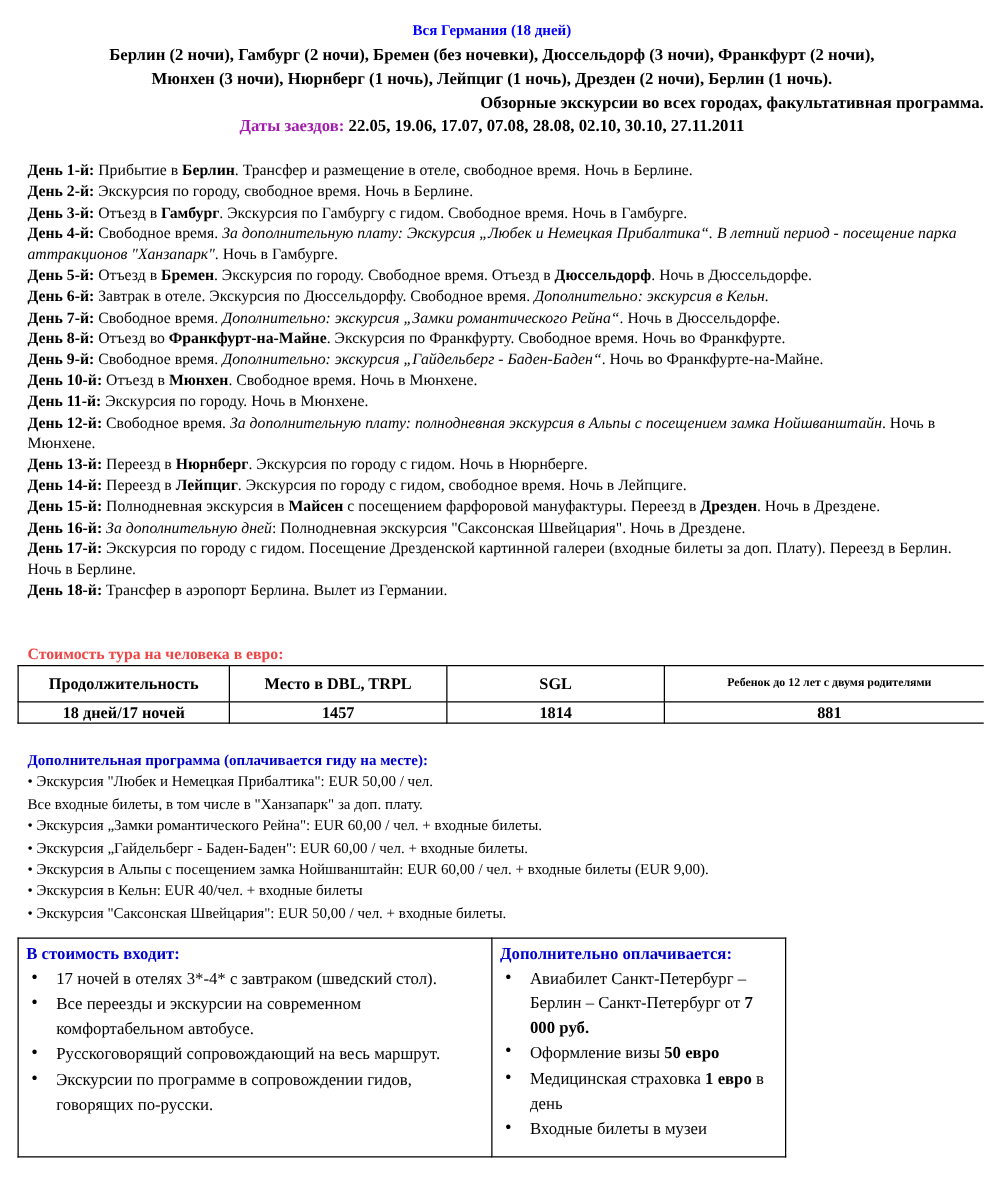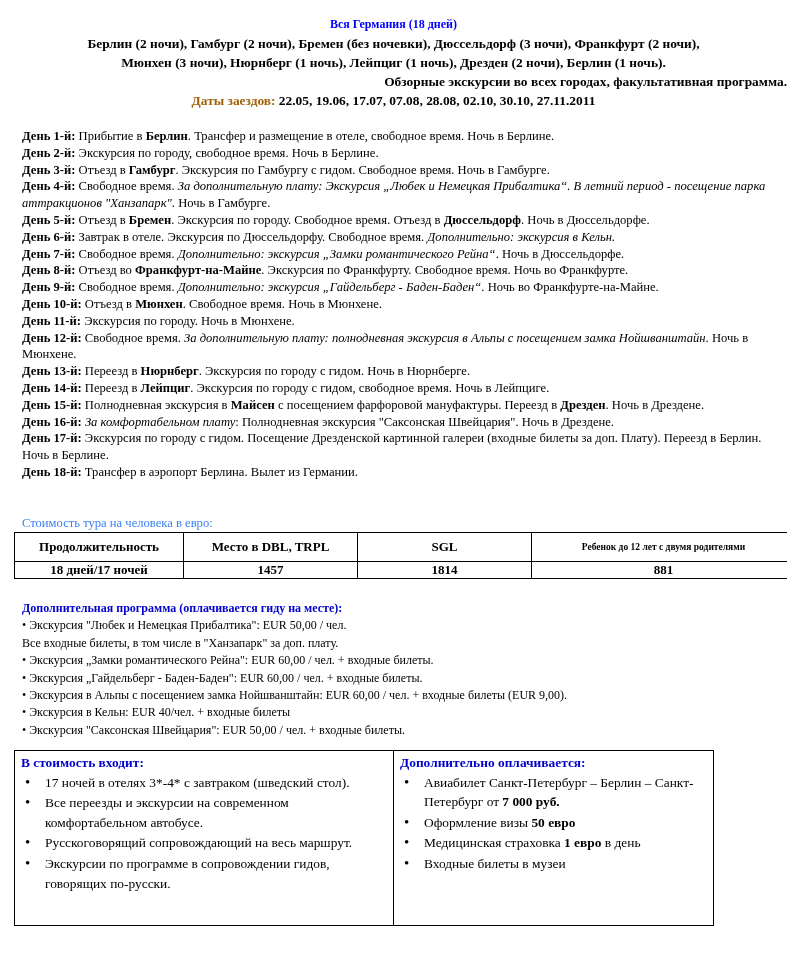--- a/index.html
+++ b/index.html
@@ -6,38 +6,38 @@
   body {
     width: 787px; height: 961px; position: relative; overflow: hidden;
     font-family: "Liberation Serif", "DejaVu Serif", serif;
     color: #000;
   }
   .header { position: absolute; left: 0; top: 14px; width: 787px; text-align: center; }
   .title { color: #0000ff; font-weight: bold; font-size: 12px; line-height: 20px; }
   .route { font-weight: bold; font-size: 13.4px; line-height: 19px; }
   .subnote { font-weight: bold; font-size: 13.4px; line-height: 19px; text-align: right; }
   .dates { font-weight: bold; font-size: 13.4px; line-height: 19px; }
-  .blue { color: #a16207; }
+  .blue { color: #a21caf; }
 
   .days { position: absolute; left: 22px; top: 128px; width: 750px; font-size: 12.6px; line-height: 16.8px; }
   .day { margin: 0; }
   .day b { font-weight: bold; }
   .day i { font-style: italic; }
 
-  .price-title { position: absolute; left: 22px; top: 516px; color: #3b82f6; font-weight: normal; font-size: 12.6px; }
+  .price-title { position: absolute; left: 22px; top: 516px; color: #ef4444; font-weight: bold; font-size: 12.6px; }
   table.price { position: absolute; left: 14px; top: 532px; border-collapse: collapse; width: 782px; }
   table.price td { border: 1px solid #000; text-align: center; font-size: 13px; padding: 0 4px; }
   table.price tr.hdr td { height: 28px; font-weight: bold; }
   table.price tr.val td { height: 16px; font-weight: bold; }
   table.price td.small { font-size: 9.5px; line-height: 11px; }
 
   .extra { position: absolute; left: 22px; top: 600px; font-size: 12px; line-height: 17.4px; }
   .extra-title { color: #0000cc; font-weight: bold; }
 
-  table.incl { position: absolute; left: 14px; top: 750px; width: 700px; border-collapse: collapse; }
+  table.incl { position: absolute; left: 14px; top: 750px; width: 615px; border-collapse: collapse; }
   table.incl td { border: 1px solid #000; vertical-align: top; padding: 2px 6px 4px 6px; font-size: 13.4px; line-height: 19.6px; }
   .incl-title { color: #0000cc; font-weight: bold; }
   ul.bul { margin: 0; padding: 0; list-style: none; }
   ul.bul li { position: relative; padding-left: 24px; margin-bottom: 1px; }
   ul.bul li::before { content: "\2022"; position: absolute; left: 4px; top: 0; font-size: 15px; }
 </style>
 </head>
 <body>
 
 <div class="header">
@@ -59,21 +59,21 @@
     <p class="day"><b>День 6-й:</b><span> Завтрак в отеле. Экскурсия по Дюссельдорфу. Свободное время. </span><i>Дополнительно: экскурсия в Кельн.</i></p>
     <p class="day"><b>День 7-й:</b><span> Свободное время. </span><i>Дополнительно: экскурсия „Замки романтического Рейна“</i><span>. Ночь в Дюссельдорфе.</span></p>
     <p class="day"><b>День 8-й:</b><span> Отъезд во </span><b>Франкфурт-на-Майне</b><span>. Экскурсия по Франкфурту. Свободное время. Ночь во Франкфурте.</span></p>
     <p class="day"><b>День 9-й:</b><span> Свободное время. </span><i>Дополнительно: экскурсия „Гайдельберг - Баден-Баден“</i><span>. Ночь во Франкфурте-на-Майне.</span></p>
     <p class="day"><b>День 10-й:</b><span> Отъезд в </span><b>Мюнхен</b><span>. Свободное время. Ночь в Мюнхене.</span></p>
     <p class="day"><b>День 11-й:</b><span> Экскурсия по городу. Ночь в Мюнхене.</span></p>
     <p class="day"><b>День 12-й:</b><span> Свободное время. </span><i>За дополнительную плату: полнодневная экскурсия в Альпы с посещением замка Нойшванштайн</i><span>. Ночь в Мюнхене.</span></p>
     <p class="day"><b>День 13-й:</b><span> Переезд в </span><b>Нюрнберг</b><span>. Экскурсия по городу с гидом. Ночь в Нюрнберге.</span></p>
     <p class="day"><b>День 14-й:</b><span> Переезд в </span><b>Лейпциг</b><span>. Экскурсия по городу с гидом, свободное время. Ночь в Лейпциге.</span></p>
     <p class="day"><b>День 15-й:</b><span> Полнодневная экскурсия в </span><b>Майсен</b><span> с посещением фарфоровой мануфактуры. Переезд в </span><b>Дрезден</b><span>. Ночь в Дрездене.</span></p>
-    <p class="day"><b>День 16-й:</b><span> </span><i>За комфортабельном плату</i><span>: Полнодневная экскурсия "Саксонская Швейцария". Ночь в Дрездене.</span></p>
+    <p class="day"><b>День 16-й:</b><span> </span><i>За дополнительную дней</i><span>: Полнодневная экскурсия "Саксонская Швейцария". Ночь в Дрездене.</span></p>
     <p class="day"><b>День 17-й:</b><span> Экскурсия по городу с гидом. Посещение Дрезденской картинной галереи (входные билеты за доп. Плату). Переезд в Берлин. Ночь в Берлине.</span></p>
     <p class="day"><b>День 18-й:</b><span> Трансфер в аэропорт Берлина. Вылет из Германии.</span></p>
   </div>
 
 <div class="price-title">Стоимость тура на человека в евро:</div>
 <table class="price">
   <tbody>
       <tr class="hdr">
     <td style="width:160px">Продолжительность</td>
     <td style="width:165px">Место в DBL, TRPL</td>

